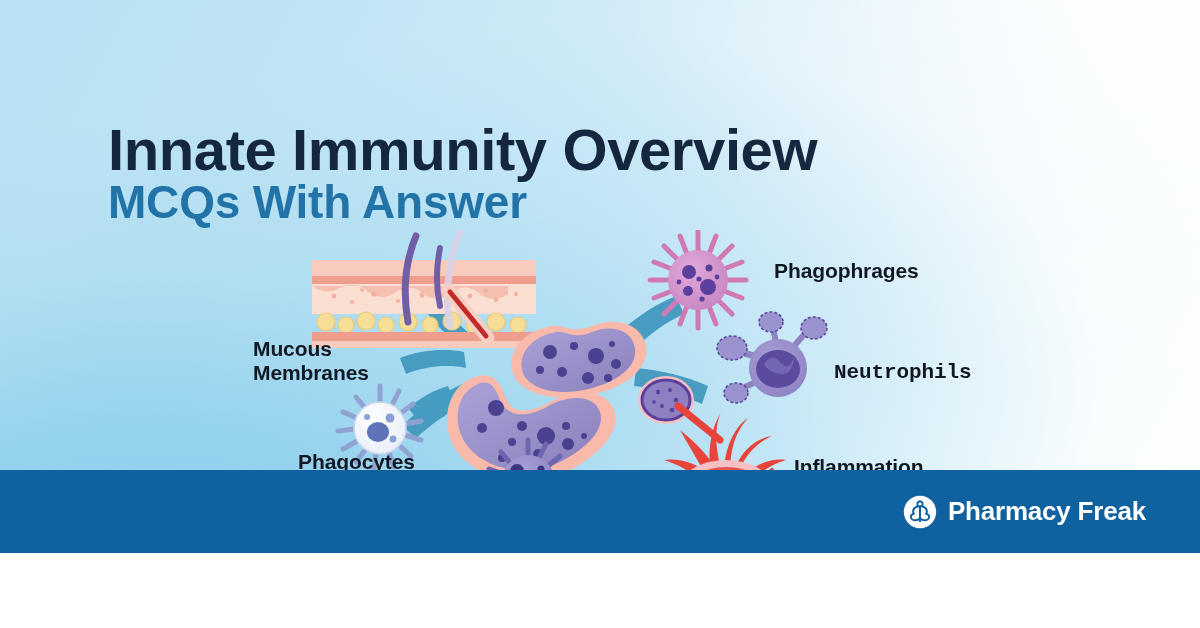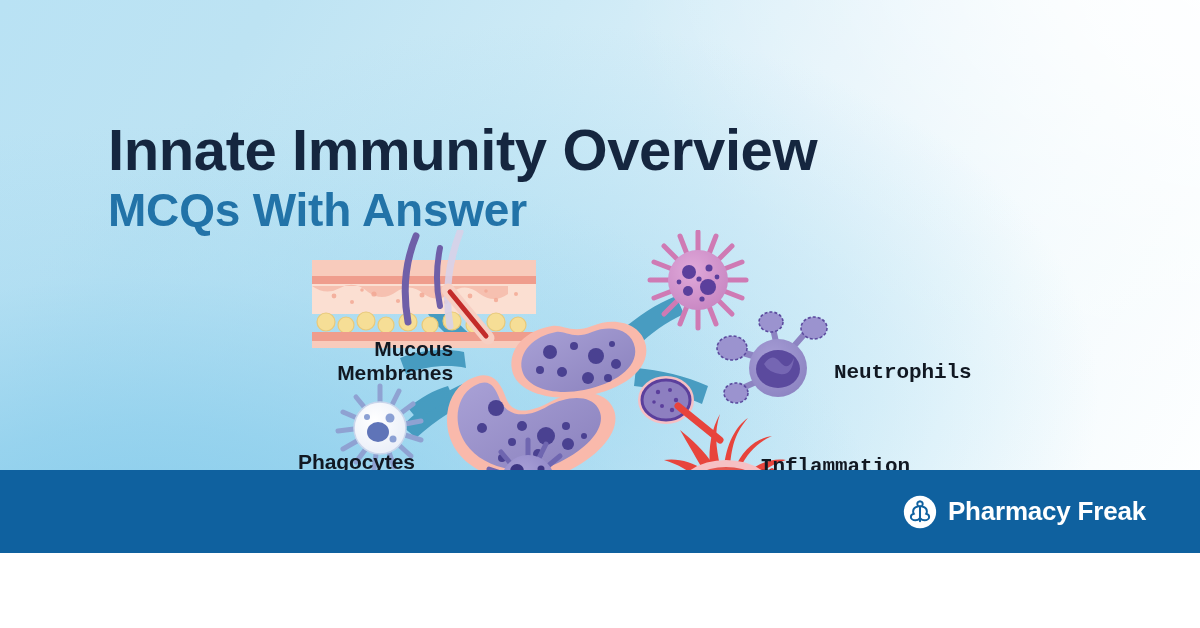--- a/index.html
+++ b/index.html
@@ -43,21 +43,20 @@
   }
   #title-main {
     font-size: 58px;
     font-weight: bold;
     letter-spacing: -0.4px;
     color: #15263f;
     line-height: 1.02;
     white-space: nowrap;
   }
   #title-sub {
-    margin-top: 8px;
     font-size: 46px;
     font-weight: bold;
     letter-spacing: -0.2px;
     color: #2273a8;
     line-height: 1.02;
     white-space: nowrap;
   }
 
   
   #illustration {
@@ -72,25 +71,25 @@
   
   .diagram-label {
     position: absolute;
     color: #111822;
     font-weight: bold;
     font-size: 21px;
     line-height: 1.12;
     white-space: pre-line;
     letter-spacing: -0.1px;
   }
-  #label-mucous   { left: 253px; top: 337px; width: 200px; text-align: right; }
+  #label-mucous   { left: 253px; top: 337px; width: 200px; text-align: left; }
   #label-phagocytes { left: 298px; top: 450px; width: 170px; text-align: left; }
   #label-phagophrages { left: 774px; top: 259px; width: 230px; text-align: left; }
   #label-neutrophils { left: 834px; top: 361px; width: 200px; text-align: left; font-family: Liberation Mono, monospace; }
-  #label-inflammation { left: 760px; top: 455px; width: 210px; text-align: left; font-family: Liberation Mono, monospace; }
+  #label-inflammation { left: 794px; top: 455px; width: 210px; text-align: left; }
 
   
   #footer {
     position: absolute;
     left: 0;
     bottom: 0;
     width: 1200px;
     height: 83px;
     background: #0f619f;
   }
@@ -399,20 +398,21 @@
         </g>
       </g>
     </svg>
   </div>
 
   <div class="diagram-label" id="label-mucous">Mucous
 Membranes</div>
 
   <div class="diagram-label" id="label-phagocytes">Phagocytes</div>
 
+  <div class="diagram-label" id="label-phagophrages">Phagophrages</div>
 
   <div class="diagram-label" id="label-neutrophils">Neutrophils</div>
 
   <div class="diagram-label" id="label-inflammation">Inflammation</div>
 
   <div id="footer">
     <div id="brand">
       <svg id="brand-mark" viewBox="0 0 40 40">
         <circle cx="20" cy="20" r="19" fill="#ffffff"></circle>
         <path d="M20 7.5 c-1.8 0-3.2 1.4-3.2 3.1 0 1.1 .55 2.05 1.4 2.6 -3.6 .65-6.3 3.2-6.3 6.25 0 .95 .3 1.85 .8 2.6 -2.0 .55-3.45 2.0-3.45 3.7 0 2.2 2.4 4.0 5.4 4.0 2.05 0 3.85-.85 4.75-2.1 .1 .02 .2 .02 .3 .02" fill="none" stroke="#0f619f" stroke-width="2.3" stroke-linecap="round"></path>

